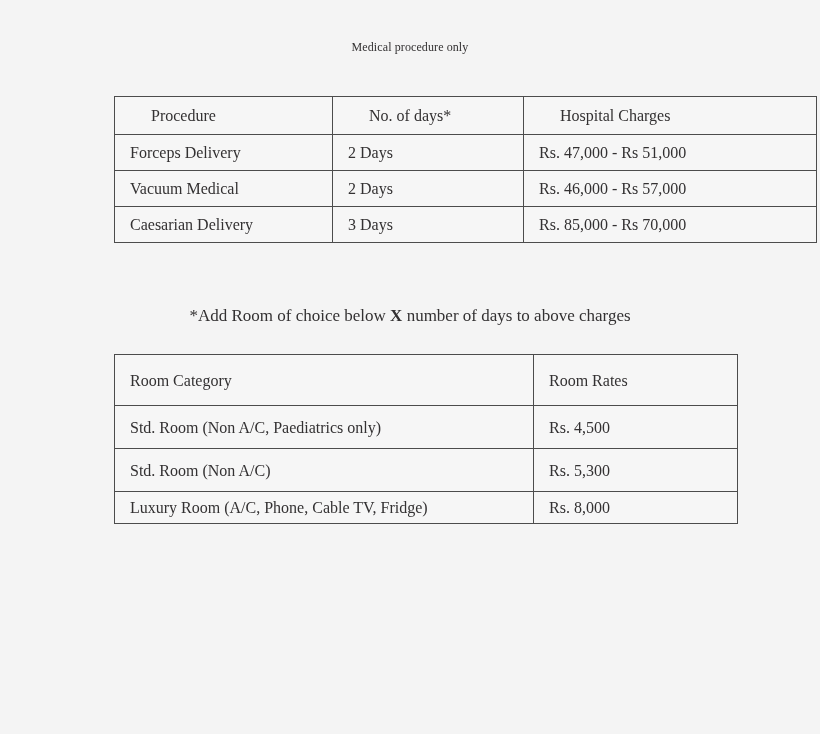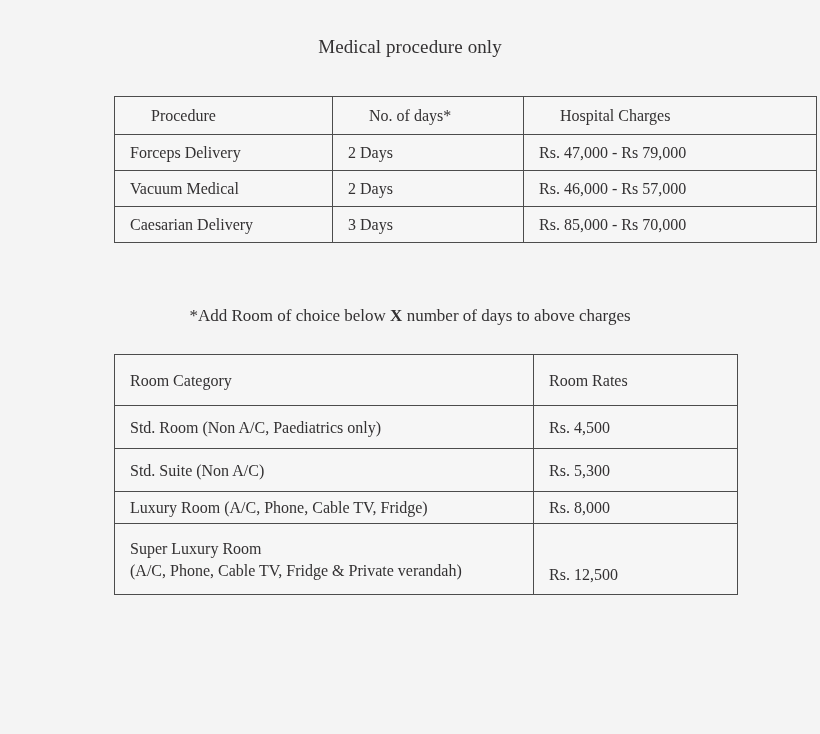--- a/index.html
+++ b/index.html
@@ -23,21 +23,21 @@
     height: 734px;
   }
 
   
   .doc-title {
     position: absolute;
     left: 0;
     top: 36px;
     width: 820px;
     text-align: center;
-    font-size: 19px;
+    font-size: 12px;
     letter-spacing: 0.1px;
     color: #333132;
     line-height: 22px;
   }
 
   
   .tbl {
     position: absolute;
     border-collapse: collapse;
     border-spacing: 0;
@@ -106,21 +106,21 @@
   <table id="table-procedures" class="tbl">
     <tbody>
       <tr>
         <td class="c0">Procedure</td>
         <td class="c1">No. of days*</td>
         <td class="c2">Hospital Charges</td>
       </tr>
       <tr>
         <td class="c0">Forceps Delivery</td>
         <td class="c1">2 Days</td>
-        <td class="c2">Rs. 47,000 - Rs 79,000</td>
+        <td class="c2">Rs. 47,000 - Rs 51,000</td>
       </tr>
       <tr>
         <td class="c0">Vacuum Medical</td>
         <td class="c1">2 Days</td>
         <td class="c2">Rs. 46,000 - Rs 57,000</td>
       </tr>
       <tr>
         <td class="c0">Caesarian Delivery</td>
         <td class="c1">3 Days</td>
         <td class="c2">Rs. 85,000 - Rs 70,000</td>
@@ -136,30 +136,23 @@
     <tbody>
       <tr class="r-header">
         <td class="c0">Room Category</td>
         <td class="c1">Room Rates</td>
       </tr>
       <tr>
         <td class="c0">Std. Room (Non A/C, Paediatrics only)</td>
         <td class="c1 rate">Rs. 4,500</td>
       </tr>
       <tr>
-        <td class="c0">Std. Suite (Non A/C)</td>
+        <td class="c0">Std. Room (Non A/C)</td>
         <td class="c1 rate">Rs. 5,300</td>
       </tr>
       <tr class="r-luxury">
         <td class="c0">Luxury Room (A/C, Phone, Cable TV, Fridge)</td>
         <td class="c1 rate">Rs. 8,000</td>
-      </tr>
-      <tr class="r-tall">
-        <td class="c0 two-line">
-          <span class="ln">Super Luxury Room</span>
-          <span class="ln">(A/C, Phone, Cable TV, Fridge &amp; Private verandah)</span>
-        </td>
-        <td class="c1 rate">Rs. 12,500</td>
       </tr>
     </tbody>
   </table>
 
 </div>
 
 </body></html>

